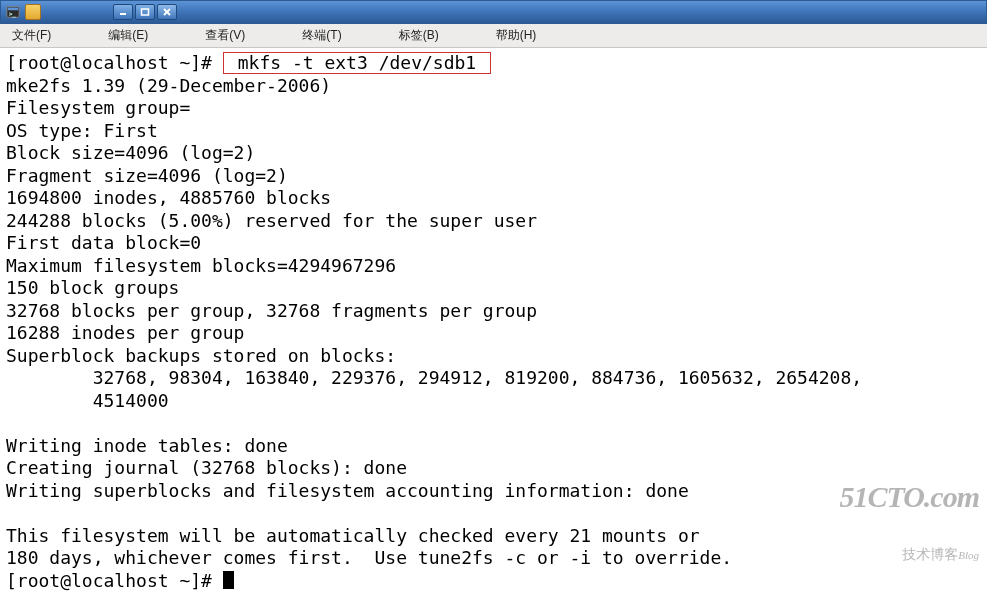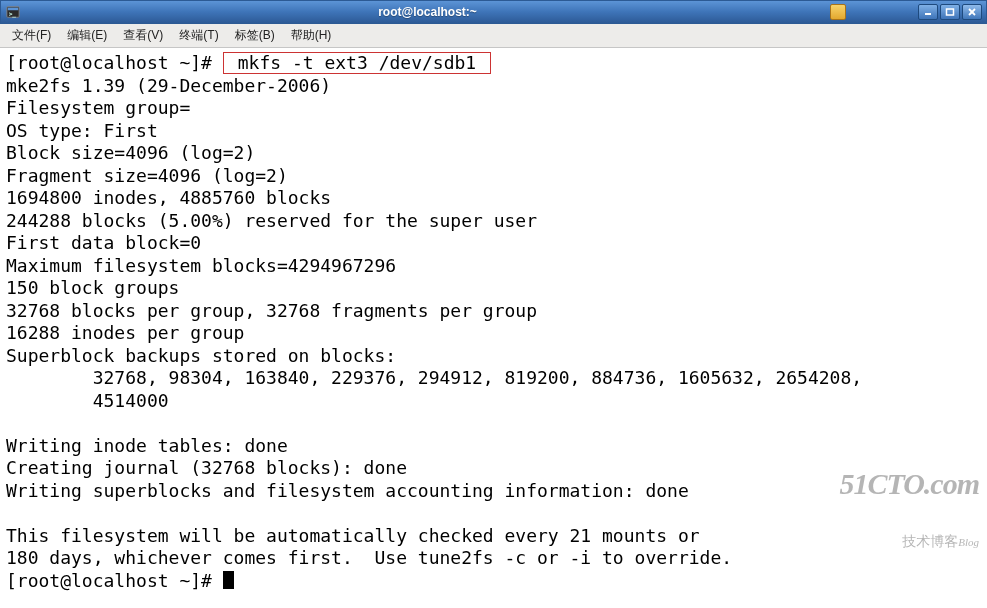--- a/index.html
+++ b/index.html
@@ -62,20 +62,21 @@
 
   .menubar {
     height: 24px;
     background: #edecea;
     border-bottom: 1px solid #c6c6c6;
     display: flex;
     align-items: center;
     font-size: 12px;
     color: #222;
     padding: 0 4px;
+    gap: 41px;
   }
   .menu-item { padding: 2px 8px; cursor: pointer; }
 
   .terminal {
     background: #ffffff;
     color: #000;
     font-family: "DejaVu Sans Mono", "Liberation Mono", monospace;
     font-size: 18px;
     line-height: 22.5px;
     padding: 4px 6px;
@@ -95,21 +96,21 @@
     display: inline-block;
     width: 11px;
     height: 18px;
     background: #000;
     vertical-align: -2px;
   }
 
   .watermark {
     position: absolute;
     right: 8px;
-    bottom: 23px;
+    bottom: 10px;
     text-align: right;
     font-family: Georgia, "Times New Roman", serif;
     color: rgba(120,120,120,0.55);
     pointer-events: none;
     line-height: 1;
   }
   .watermark .wm-main {
     font-size: 30px;
     font-weight: bold;
     font-style: italic;
@@ -126,21 +127,20 @@
 <body>
 
 <div class="titlebar">
   <span class="app-icon">
     <svg viewBox="0 0 16 16">
         <rect x="1" y="2" width="14" height="12" rx="1" fill="#2b2b2b" stroke="#888"></rect>
         <rect x="2" y="3" width="12" height="3" fill="#5c94d6"></rect>
         <text x="3" y="12" font-size="7" fill="#cfe" font-family="monospace">&gt;_</text>
       </svg>
   </span>
-  <span class="title">root@localhost:~</span>
   <span class="right-icons">
     <span class="doc-icon"></span>
     <span class="win-btn">
         <svg width="10" height="8">
           <line x1="2" y1="6" x2="8" y2="6" stroke="#fff" stroke-width="2"></line>
         </svg>
       </span>
     <span class="win-btn">
         <svg width="10" height="8">
           <rect x="1.5" y="1" width="7" height="6" fill="none" stroke="#fff" stroke-width="1.5"></rect>

